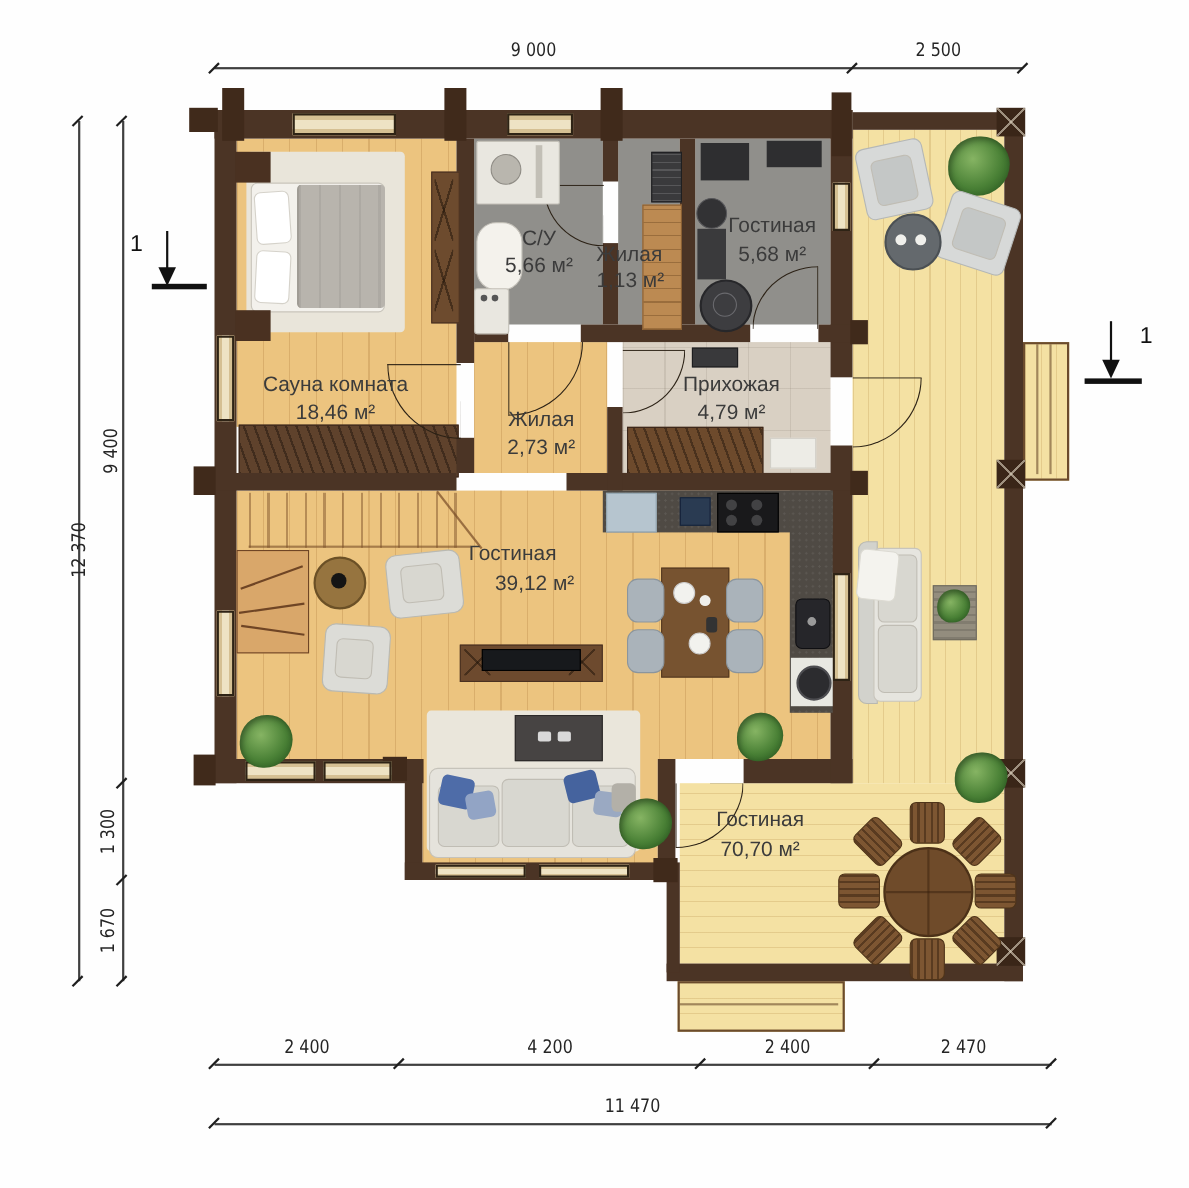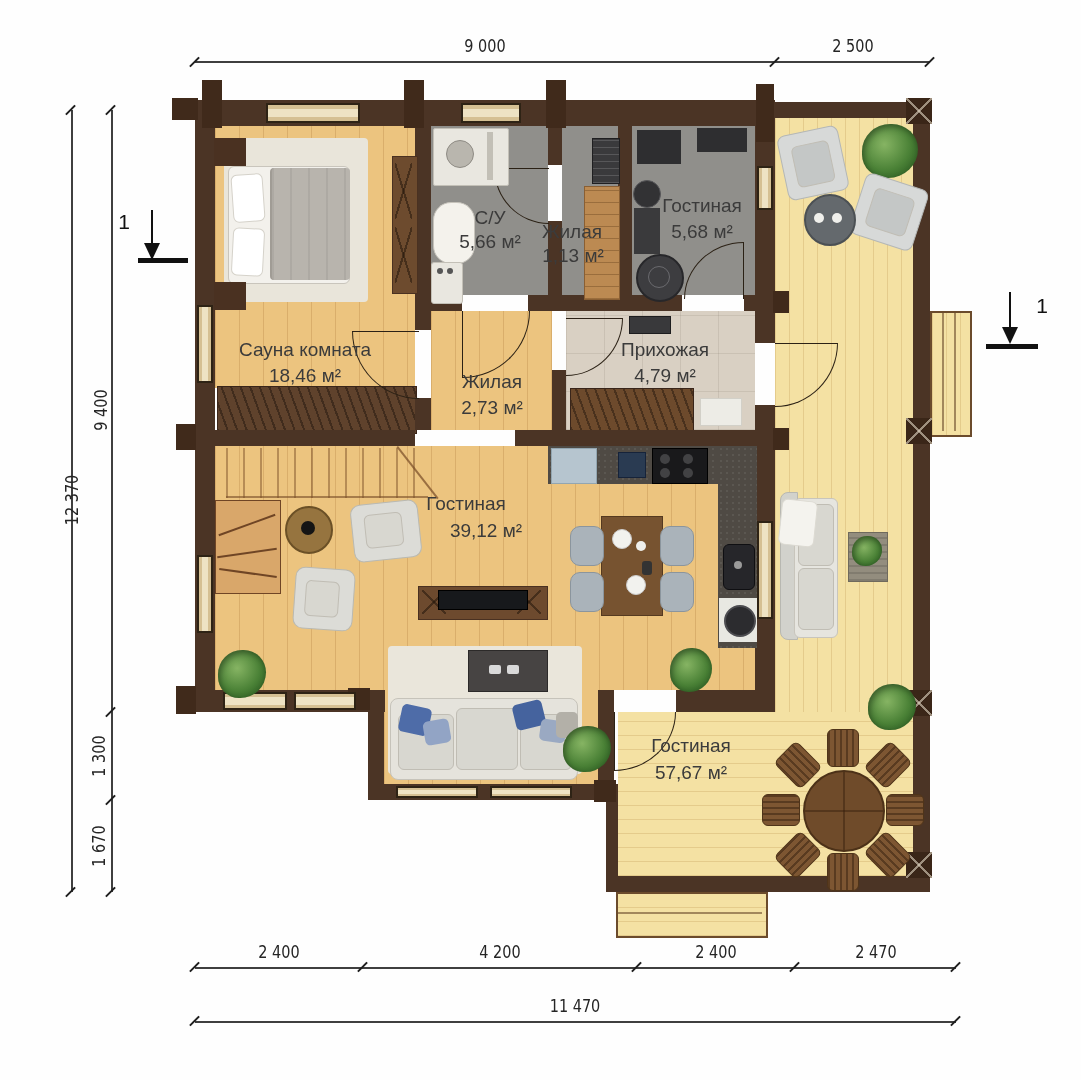--- a/index.html
+++ b/index.html
@@ -280,21 +280,21 @@
   <div class="lab" style="left:524px;top:246px;width:98px">1,13 м²</div>
   <div class="lab" style="left:638px;top:196px;width:128px">Гостиная</div>
   <div class="lab" style="left:646px;top:222px;width:112px">5,68 м²</div>
   <div class="lab" style="left:598px;top:340px;width:134px">Прихожая</div>
   <div class="lab" style="left:606px;top:366px;width:118px">4,79 м²</div>
   <div class="lab" style="left:448px;top:372px;width:88px">Жилая</div>
   <div class="lab" style="left:440px;top:398px;width:104px">2,73 м²</div>
   <div class="lab" style="left:398px;top:494px;width:136px">Гостиная</div>
   <div class="lab" style="left:420px;top:521px;width:132px">39,12 м²</div>
   <div class="lab" style="left:628px;top:736px;width:126px">Гостиная</div>
-  <div class="lab" style="left:626px;top:763px;width:130px">57,67 м²</div>
+  <div class="lab" style="left:626px;top:763px;width:130px">70,70 м²</div>
 
   <div class="dline" style="left:195px;top:61px;width:735px;height:1.5px"></div>
   <div class="tick" style="left:188px;top:61px"></div>
   <div class="tick" style="left:768px;top:61px"></div>
   <div class="tick" style="left:923px;top:61px"></div>
   <div class="dnum" style="left:430px;top:36px;width:110px">9 000</div>
   <div class="dnum" style="left:798px;top:36px;width:110px">2 500</div>
 
   <div class="dline" style="left:71px;top:110px;width:1.5px;height:782px"></div>
   <div class="tick" style="left:64px;top:109px"></div>

